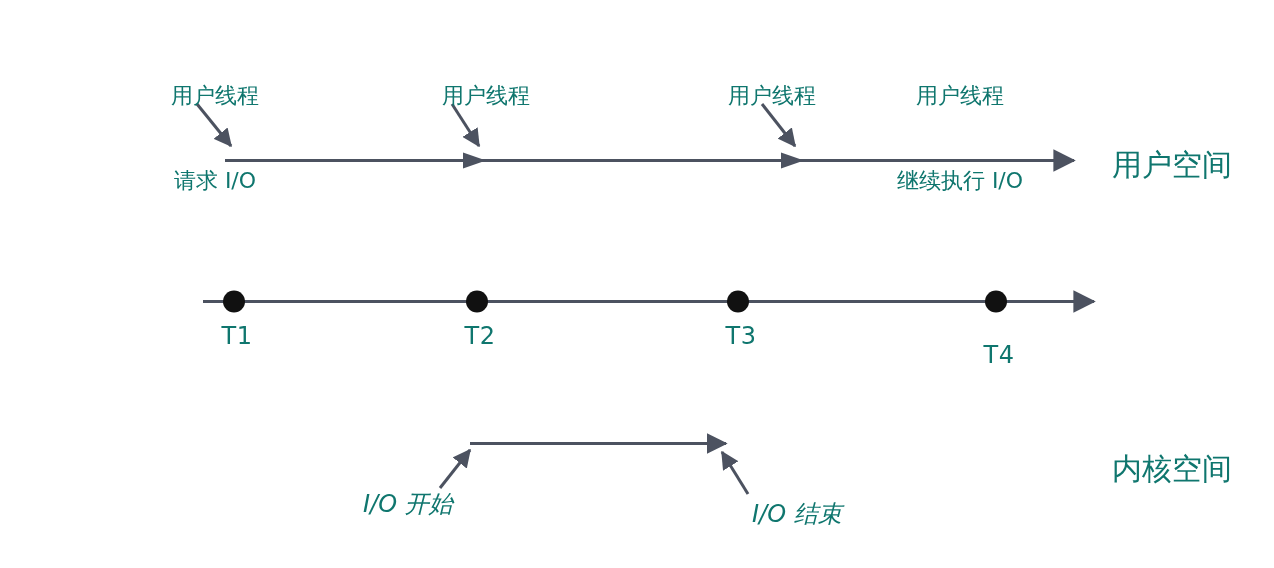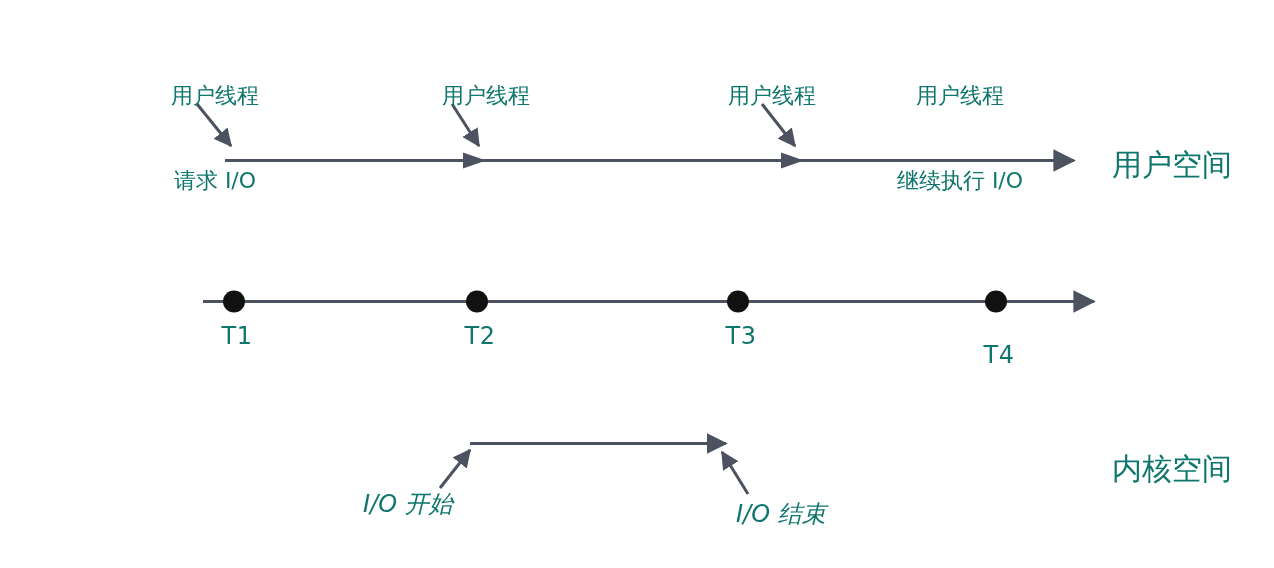--- a/index.html
+++ b/index.html
@@ -133,15 +133,15 @@
 
   <div class="lbl side-label" style="left:1112px; top:450px;font-family:Liberation Serif, serif;">内核空间</div>
 
 
   <div class="lbl tick-label" style="left:207px; top:321px; width:60px;">T1</div>
   <div class="lbl tick-label" style="left:450px; top:321px; width:60px;">T2</div>
   <div class="lbl tick-label" style="left:711px; top:321px; width:60px;">T3</div>
   <div class="lbl tick-label" style="left:969px; top:340px; width:60px;">T4</div>
 
   <div class="lbl kernel-note" style="left:363px; top:489px;">I/O 开始</div>
-  <div class="lbl kernel-note" style="left:736px; top:499px;">I/O 结束</div>
+  <div class="lbl kernel-note" style="left:752px; top:499px;">I/O 结束</div>
 
 </div>
 
 </body></html>

